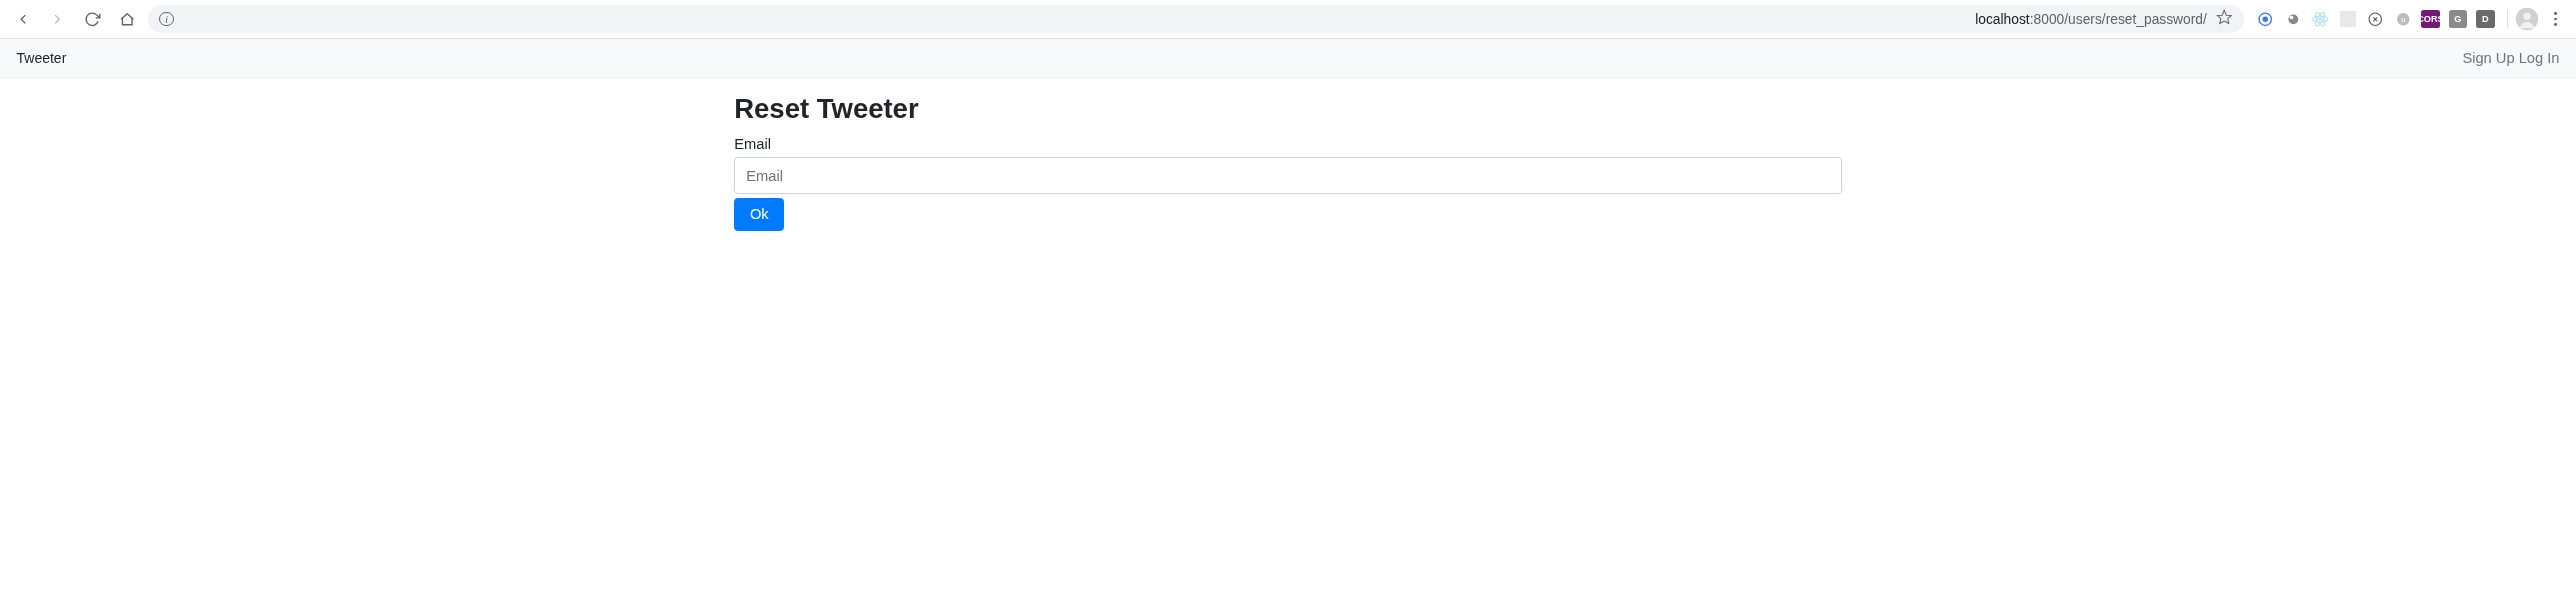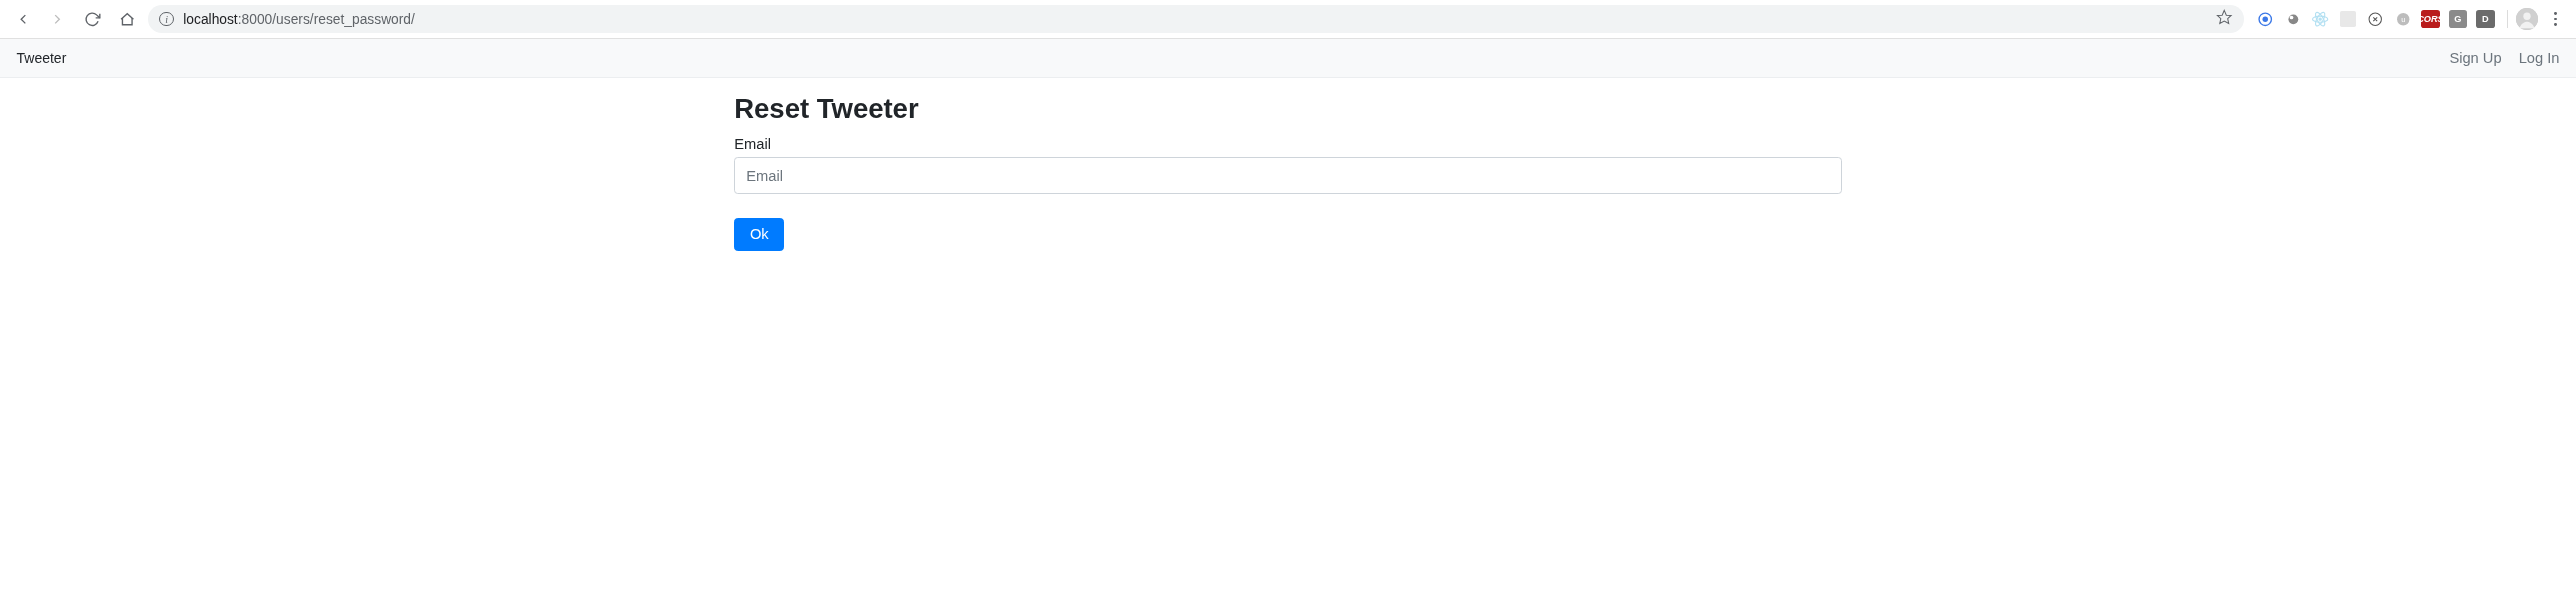--- a/index.html
+++ b/index.html
@@ -65,20 +65,21 @@
       border: 1.4px solid #5f6368;
       border-radius: 50%;
       font-size: 10px;
       font-family: serif;
       font-style: italic;
     }
     .omnibox .url {
       flex: 1;
       white-space: nowrap;
       overflow: hidden;
+      text-align: right;
     }
     .omnibox .url .host {
       color: #202124;
     }
     .omnibox .star {
       color: #5f6368;
     }
     .omnibox .star svg {
       width: 16.5px;
       height: 16.5px;
@@ -145,21 +146,21 @@
       padding: 11px 16.5px;
       border-bottom: 0.9px solid #eceef0;
     }
     .brand {
       font-size: 14px;
       font-weight: 500;
       color: #212529;
     }
     .nav-links {
       display: flex;
-      gap: 17px;
+      gap: 4px;
     }
     .nav-links a {
       color: #6c757d;
       text-decoration: none;
       font-size: 14.7px;
     }
     
     .container {
       max-width: 1137px;
       margin: 0 auto;
@@ -196,21 +197,20 @@
     .btn-primary {
       display: inline-block;
       padding: 7.3px 14.7px;
       font-size: 14.7px;
       font-weight: 400;
       color: #fff;
       background: #007bff;
       border: 0.9px solid #007bff;
       border-radius: 3.7px;
       cursor: pointer;
-      margin-top: 20px;
     }
   </style>
 </head>
 <body>
 
 <div class="browser-bar">
   <div class="nav-btn">
     <svg viewBox="0 0 24 24">
         <polyline points="15 18 9 12 15 6"></polyline>
       </svg>
@@ -274,21 +274,21 @@
           <circle cx="12" cy="12" r="9" fill="none" stroke="#555" stroke-width="1.5"></circle>
           <path d="M8 12h8M12 8v8" stroke="#555" stroke-width="1.5" transform="rotate(45 12 12)"></path>
         </svg>
     </div>
     <div class="ext-icon">
       <svg viewBox="0 0 24 24" width="16.5" height="16.5" style="font-size:14px">
           <circle cx="12" cy="12" r="9" fill="#bdbdbd"></circle>
           <text x="12" y="16" font-size="11" text-anchor="middle" fill="#fff">u</text>
         </svg>
     </div>
-    <div class="ext-box" style="background:#b91c1c;font-style:italic;">CORS</div>
+    <div class="ext-box" style="background:#701a75;">CORS</div>
     <div class="ext-box" style="background:#8a8a8a;">G</div>
     <div class="ext-box" style="background:#6b6b6b;">D</div>
   </div>
 
   <div class="divider-v"></div>
 
   <div class="avatar">
     <svg viewBox="0 0 24 24" width="22" height="22">
         <circle cx="12" cy="12" r="12" fill="#d0d0d0"></circle>
         <circle cx="12" cy="9" r="4" fill="#f1f1f1"></circle>

